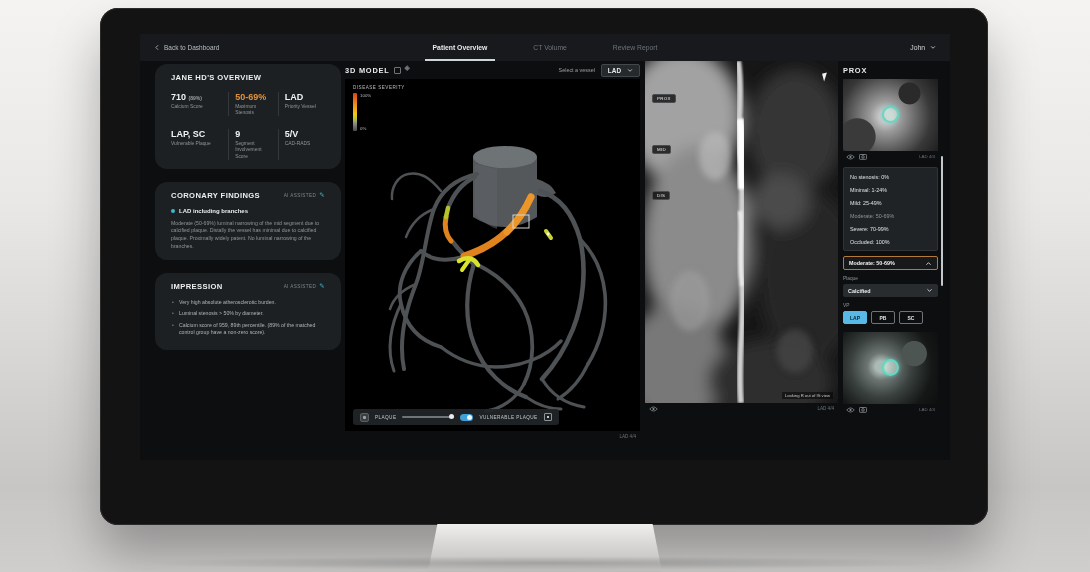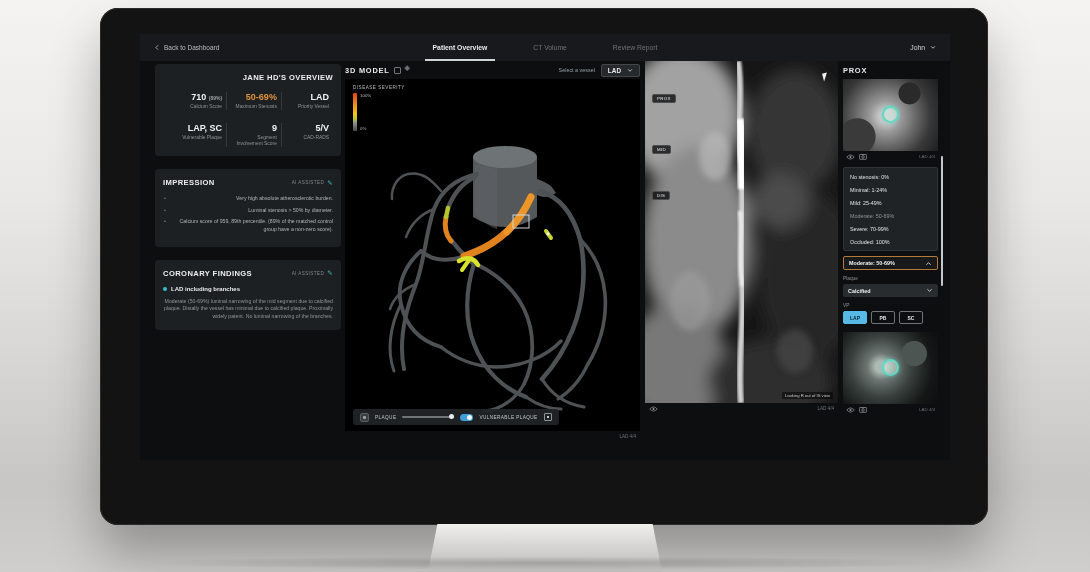--- a/index.html
+++ b/index.html
@@ -34,21 +34,21 @@
   .back-btn { display:flex; align-items:center; gap:4px; font-size:6.5px; color:#b9bec1; cursor:pointer; }
   .tabs { position:absolute; left:0; right:0; top:0; height:27px; display:flex; justify-content:center; gap:46px; align-items:center; pointer-events:none; }
   .tab { pointer-events:auto; font-size:6.8px; color:#6e7478; height:27px; display:flex; align-items:center; position:relative; cursor:pointer; }
   .tab.active { color:#e8eaec; font-weight:bold; }
   .tab.active::after{ content:""; position:absolute; left:-8px; right:-8px; bottom:0; height:2px; background:#cfd4d8; }
   .user-menu { display:flex; align-items:center; gap:5px; font-size:6.8px; color:#d4d7d9; cursor:pointer; }
   
   .content { position:absolute; left:0; top:27px; width:810px; height:399px; background:#0c0e10; }
   
   .left-col { position:absolute; left:15px; top:3px; width:186px; display:flex; flex-direction:column; gap:13px; }
-  .card { background:#1d2022; border-radius:4px; padding:9px 8px;text-align:right; }
+  .card { background:#1d2022; border-radius:12px; padding:9px 16px; }
   .card-title { font-size:7.6px; font-weight:bold; color:#eceeef; letter-spacing:.4px; }
   .card-head { display:flex; justify-content:space-between; align-items:center; }
   .ai-tag { display:flex; align-items:center; gap:3px; font-size:4.6px; color:#7e868a; letter-spacing:.4px; }
   .stats-grid { display:grid; grid-template-columns:1.15fr 1fr .95fr; margin-top:10px; row-gap:13px; }
   .stat { padding:0 4px 0 6px; }
   .stat:nth-child(3n+2), .stat:nth-child(3n+3){ border-left:1px solid #34383b; }
   .stat:nth-child(3n+1){ padding-left:0; }
   .stat-value { font-size:9px; font-weight:bold; color:#f0f2f3; }
   .stat-value .suffix { font-size:5px; color:#9aa0a4; font-weight:bold; }
   .stat-value.orange { color:#e0913f; }
@@ -193,46 +193,46 @@
             </div>
             <div class="stat">
               <div class="stat-value">5/V</div>
               <div class="stat-label">CAD-RADS</div>
             </div>
           </div>
         </div>
 
         <div class="card">
           <div class="card-head">
+            <div class="card-title">CORONARY FINDINGS</div>
+            <div class="ai-tag">
+              <span>AI ASSISTED</span>
+              <span class="pencil">✎</span>
+            </div>
+          </div>
+          <div class="finding-vessel">
+            <span class="teal-dot"></span>
+            <span class="finding-vessel-label">LAD including branches</span>
+          </div>
+          <div class="finding-body">Moderate (50-69%) luminal narrowing of the mid segment due to calcified plaque. Distally the vessel has minimal due to calcified plaque. Proximally widely patent. No luminal narrowing of the branches.</div>
+        </div>
+
+        <div class="card">
+          <div class="card-head">
             <div class="card-title">IMPRESSION</div>
             <div class="ai-tag">
               <span>AI ASSISTED</span>
               <span class="pencil">✎</span>
             </div>
           </div>
           <ul class="bullets">
             <li>Very high absolute atherosclerotic burden.</li>
             <li>Luminal stenosis &gt; 50% by diameter.</li>
             <li>Calcium score of 959, 89th percentile. (89% of the matched control group have a non-zero score).</li>
           </ul>
-        </div>
-
-        <div class="card">
-          <div class="card-head">
-            <div class="card-title">CORONARY FINDINGS</div>
-            <div class="ai-tag">
-              <span>AI ASSISTED</span>
-              <span class="pencil">✎</span>
-            </div>
-          </div>
-          <div class="finding-vessel">
-            <span class="teal-dot"></span>
-            <span class="finding-vessel-label">LAD including branches</span>
-          </div>
-          <div class="finding-body">Moderate (50-69%) luminal narrowing of the mid segment due to calcified plaque. Distally the vessel has minimal due to calcified plaque. Proximally widely patent. No luminal narrowing of the branches.</div>
         </div>
       </div>
 
       <div class="model-panel">
         <div class="panel-header">
           <div class="panel-title">
             <span>3D MODEL</span>
             <span class="hdr-icon"></span>
             <span class="hdr-icon diamond"></span>
           </div>

